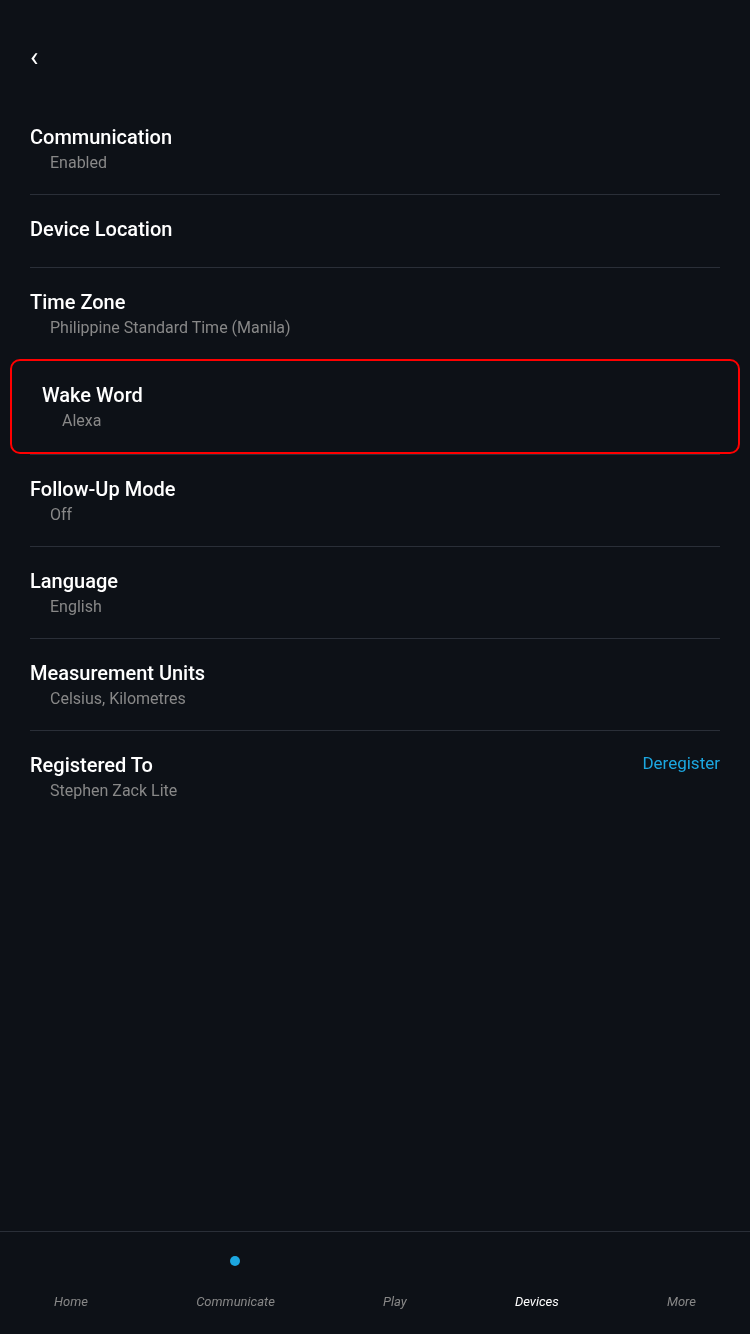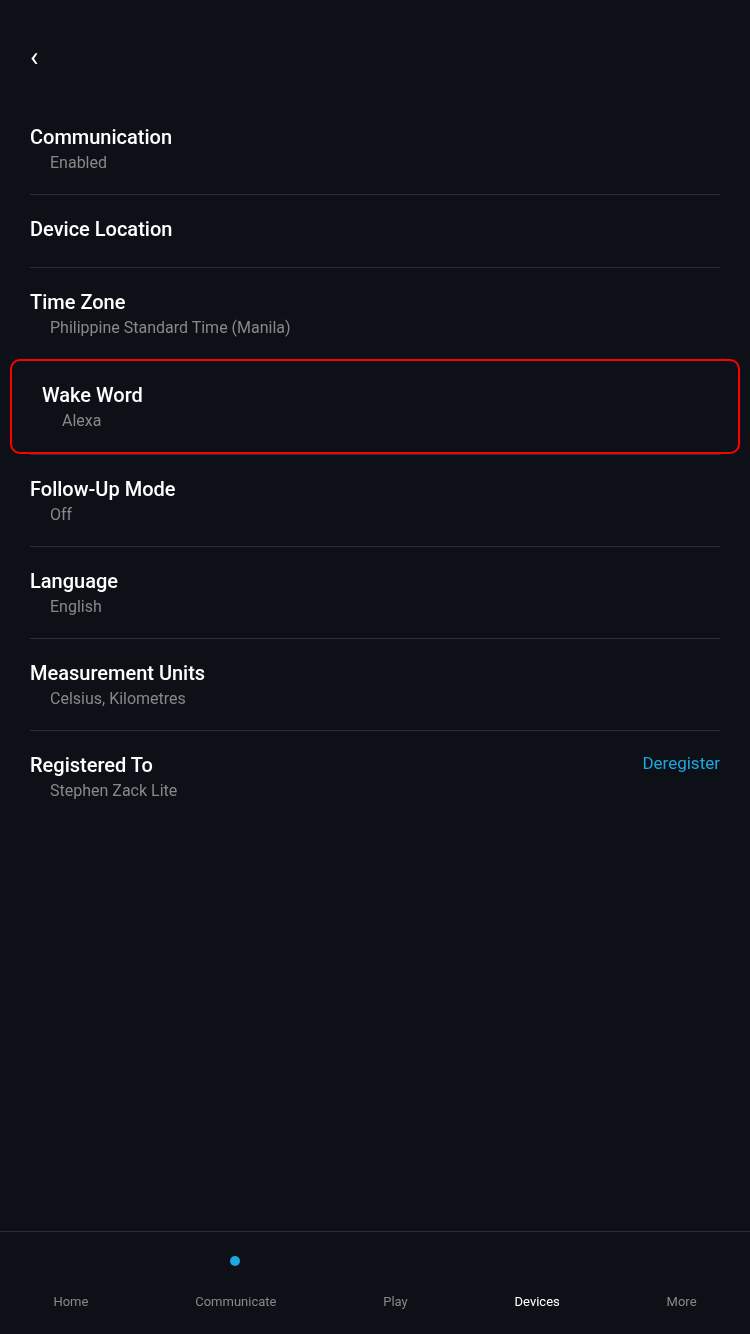--- a/index.html
+++ b/index.html
@@ -93,20 +93,21 @@
       position: fixed;
       bottom: 0;
       left: 0;
       width: 750px;
       height: 103px;
       background-color: #0d1117;
       border-top: 1px solid #2a2f38;
       display: flex;
       align-items: center;
       justify-content: space-around;
+      font-style: italic;
     }
 
     .nav-item {
       display: flex;
       flex-direction: column;
       align-items: center;
       cursor: pointer;
       padding: 8px 16px;
       gap: 6px;
     }

